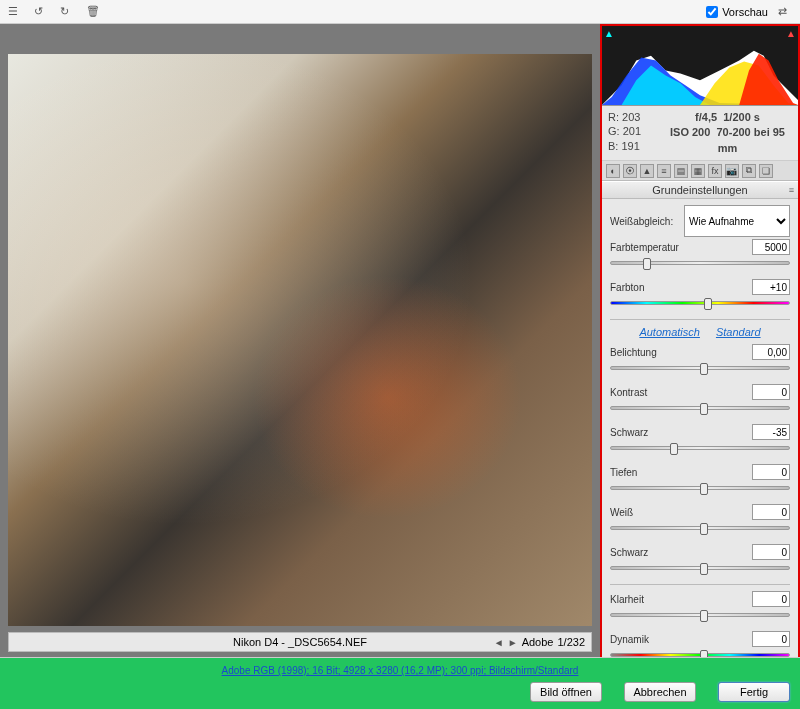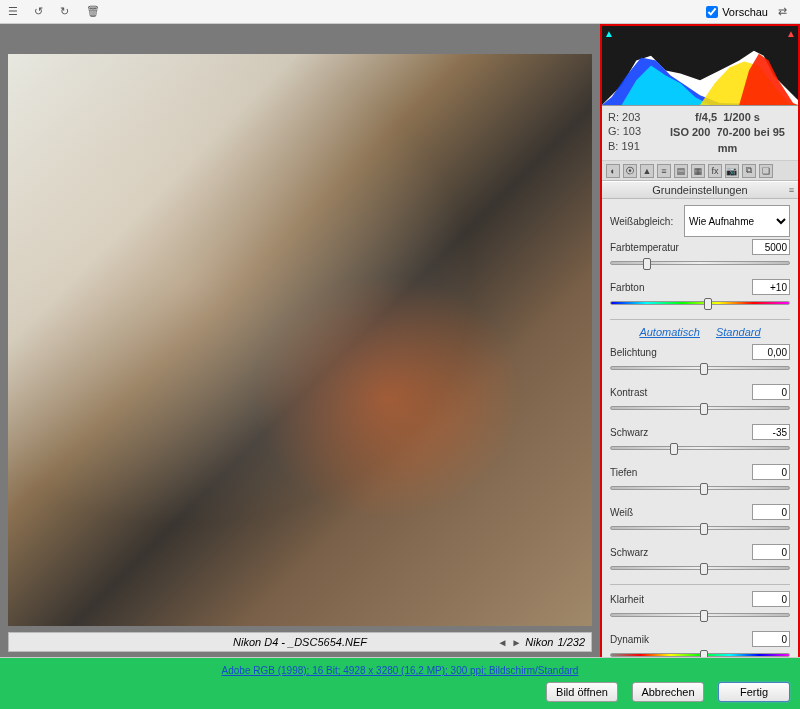--- a/index.html
+++ b/index.html
@@ -7,21 +7,21 @@
 
 .toolbar { height: 24px; background: #f5f5f5; border-bottom: 1px solid #ccc; display: flex; align-items: center; padding: 0 8px; justify-content: space-between; }
 .toolbar-left { display: flex; gap: 12px; align-items: center; }
 .tb-icon { width: 14px; height: 14px; display: inline-block; color: #555; cursor: pointer; }
 
 .main { display: flex; height: 636px; }
 .preview-area { flex: 1; background: #7a7a7a; display: flex; flex-direction: column; padding: 30px 8px 8px 8px; }
 .photo-wrap { flex: 1; background: #7a7a7a; display: flex; align-items: center; justify-content: center; }
 .photo { width: 100%; height: 100%; background: linear-gradient(135deg, #e8e8e0 0%, #d0c8b8 25%, #8a7050 40%, #3a3530 55%, #7a6048 70%, #a0886a 100%); position: relative; }
 .photo::after { content: ""; position: absolute; inset: 0; background: radial-gradient(ellipse at 30% 40%, rgba(255,240,220,0.3), transparent 50%), radial-gradient(ellipse at 65% 60%, rgba(255,100,30,0.4), transparent 25%); }
-.file-bar { height: 20px; background: #e8e8e8; border: 1px solid #bbb; display: flex; align-items: center; justify-content: center; position: relative; margin-top: 6px; font-style: italic; }
+.file-bar { height: 20px; background: #e8e8e8; border: 1px solid #bbb; display: flex; align-items: center; justify-content: center; position: relative; margin-top: 6px; }
 .file-nav { position: absolute; right: 6px; display: flex; gap: 4px; align-items: center; }
 .nav-arrow { cursor: pointer; color: #555; font-size: 10px; }
 
 .side-panel { width: 200px; background: #e8e8e8; border: 2px solid #e00000; display: flex; flex-direction: column; }
 .histogram { height: 80px; background: #1a1a1a; position: relative; overflow: hidden; border-bottom: 1px solid #999; }
 .histo-svg { width: 100%; height: 100%; }
 .info-row { display: flex; padding: 4px 6px; font-size: 10px; color: #444; border-bottom: 1px solid #ccc; }
 .rgb-col { width: 55px; line-height: 1.3; }
 .exif-col { flex: 1; text-align: center; line-height: 1.4; font-weight: bold; }
 
@@ -41,21 +41,21 @@
 .slider-track.hue { background: linear-gradient(90deg, #00f, #0ff, #0f0, #ff0, #f00, #f0f); }
 .slider-track.sat { background: linear-gradient(90deg, #888, #f00, #ff0, #0f0, #0ff, #00f, #f0f); }
 .slider-thumb { width: 8px; height: 12px; background: #eee; border: 1px solid #666; position: absolute; top: -4px; border-radius: 2px; cursor: pointer; }
 .divider { height: 1px; background: #bbb; margin: 6px 0; }
 .link-row { display: flex; justify-content: center; gap: 16px; font-size: 10px; margin: 4px 0 6px 0; font-style: italic; }
 .link-row span { color: #1a6acc; text-decoration: underline; cursor: pointer; }
 
 .bottom-bar { position: absolute; bottom: 0; left: 0; right: 0; height: 52px; background: #22c55e; border-top: 1px solid #ccc; }
 .meta-link { text-align: center; padding: 6px 0; }
 .meta-link a { color: #1a4acc; font-size: 10px; text-decoration: underline; }
-.btn-row { display: flex; justify-content: flex-end; gap: 14px; padding: 0 10px; margin-left: 29px; }
+.btn-row { display: flex; justify-content: flex-end; gap: 22px; padding: 0 10px; margin-left: 29px; }
 .btn { min-width: 72px; height: 20px; background: linear-gradient(#fdfdfd,#e5e5e5); border: 1px solid #9a9a9a; border-radius: 3px; font-size: 11px; cursor: pointer; }
 .btn.primary { border-color: #4a80c0; box-shadow: 0 0 2px #6ab0ff; }
 
 .vc-check { display: flex; align-items: center; gap: 4px; font-size: 11px; }
 .vc-check input { width: 12px; height: 12px; }
 </style>
 </head>
 <body>
 
 <div class="toolbar">
@@ -75,21 +75,21 @@
 <div class="main">
   <div class="preview-area">
     <div class="photo-wrap">
         <div class="photo"></div>
       </div>
     <div class="file-bar">
       <span>Nikon D4 - _DSC5654.NEF</span>
       <div class="file-nav">
         <span class="nav-arrow">◄</span>
         <span class="nav-arrow">►</span>
-        <span>Nikon</span>
+        <span>Adobe</span>
         <span>1/232</span>
       </div>
     </div>
   </div>
 
   <div class="side-panel">
     <div class="histogram">
       <svg class="histo-svg" viewBox="0 0 200 80" preserveAspectRatio="none">
         <path d="M0,80 L5,75 20,60 35,35 50,30 65,45 80,48 100,55 120,45 140,35 155,25 165,30 175,50 190,65 200,75 L200,80 Z" fill="#ffffff"></path>
         <path d="M0,80 L10,72 25,50 40,32 55,35 70,50 85,60 100,70 120,78 200,80 Z" fill="#1040ff" opacity="0.9"></path>
@@ -97,21 +97,21 @@
         <path d="M100,80 L115,58 130,42 145,36 160,40 175,60 190,78 200,80 Z" fill="#ffe000" opacity="0.85"></path>
         <path d="M140,80 L150,45 160,28 170,35 180,55 195,78 200,80 Z" fill="#ff2000" opacity="0.9"></path>
       </svg>
       <span style="position:absolute;top:2px;left:2px;color:#0ff;font-size:10px;">▲</span>
       <span style="position:absolute;top:2px;right:2px;color:#f44;font-size:10px;">▲</span>
     </div>
 
     <div class="info-row">
       <div class="rgb-col">
         <div><span>R:</span> <span>203</span></div>
-        <div><span>G:</span> <span>103</span></div>
+        <div><span>G:</span> <span>201</span></div>
         <div><span>B:</span> <span>191</span></div>
       </div>
       <div class="exif-col">
         <div><span>f/4,5</span>&nbsp;&nbsp;<span>1/200 s</span></div>
         <div><span>ISO 200</span>&nbsp;&nbsp;<span>70-200 bei 95 mm</span></div>
       </div>
     </div>
 
     <div class="tab-strip">
       <span class="tab-icon">◐</span>

